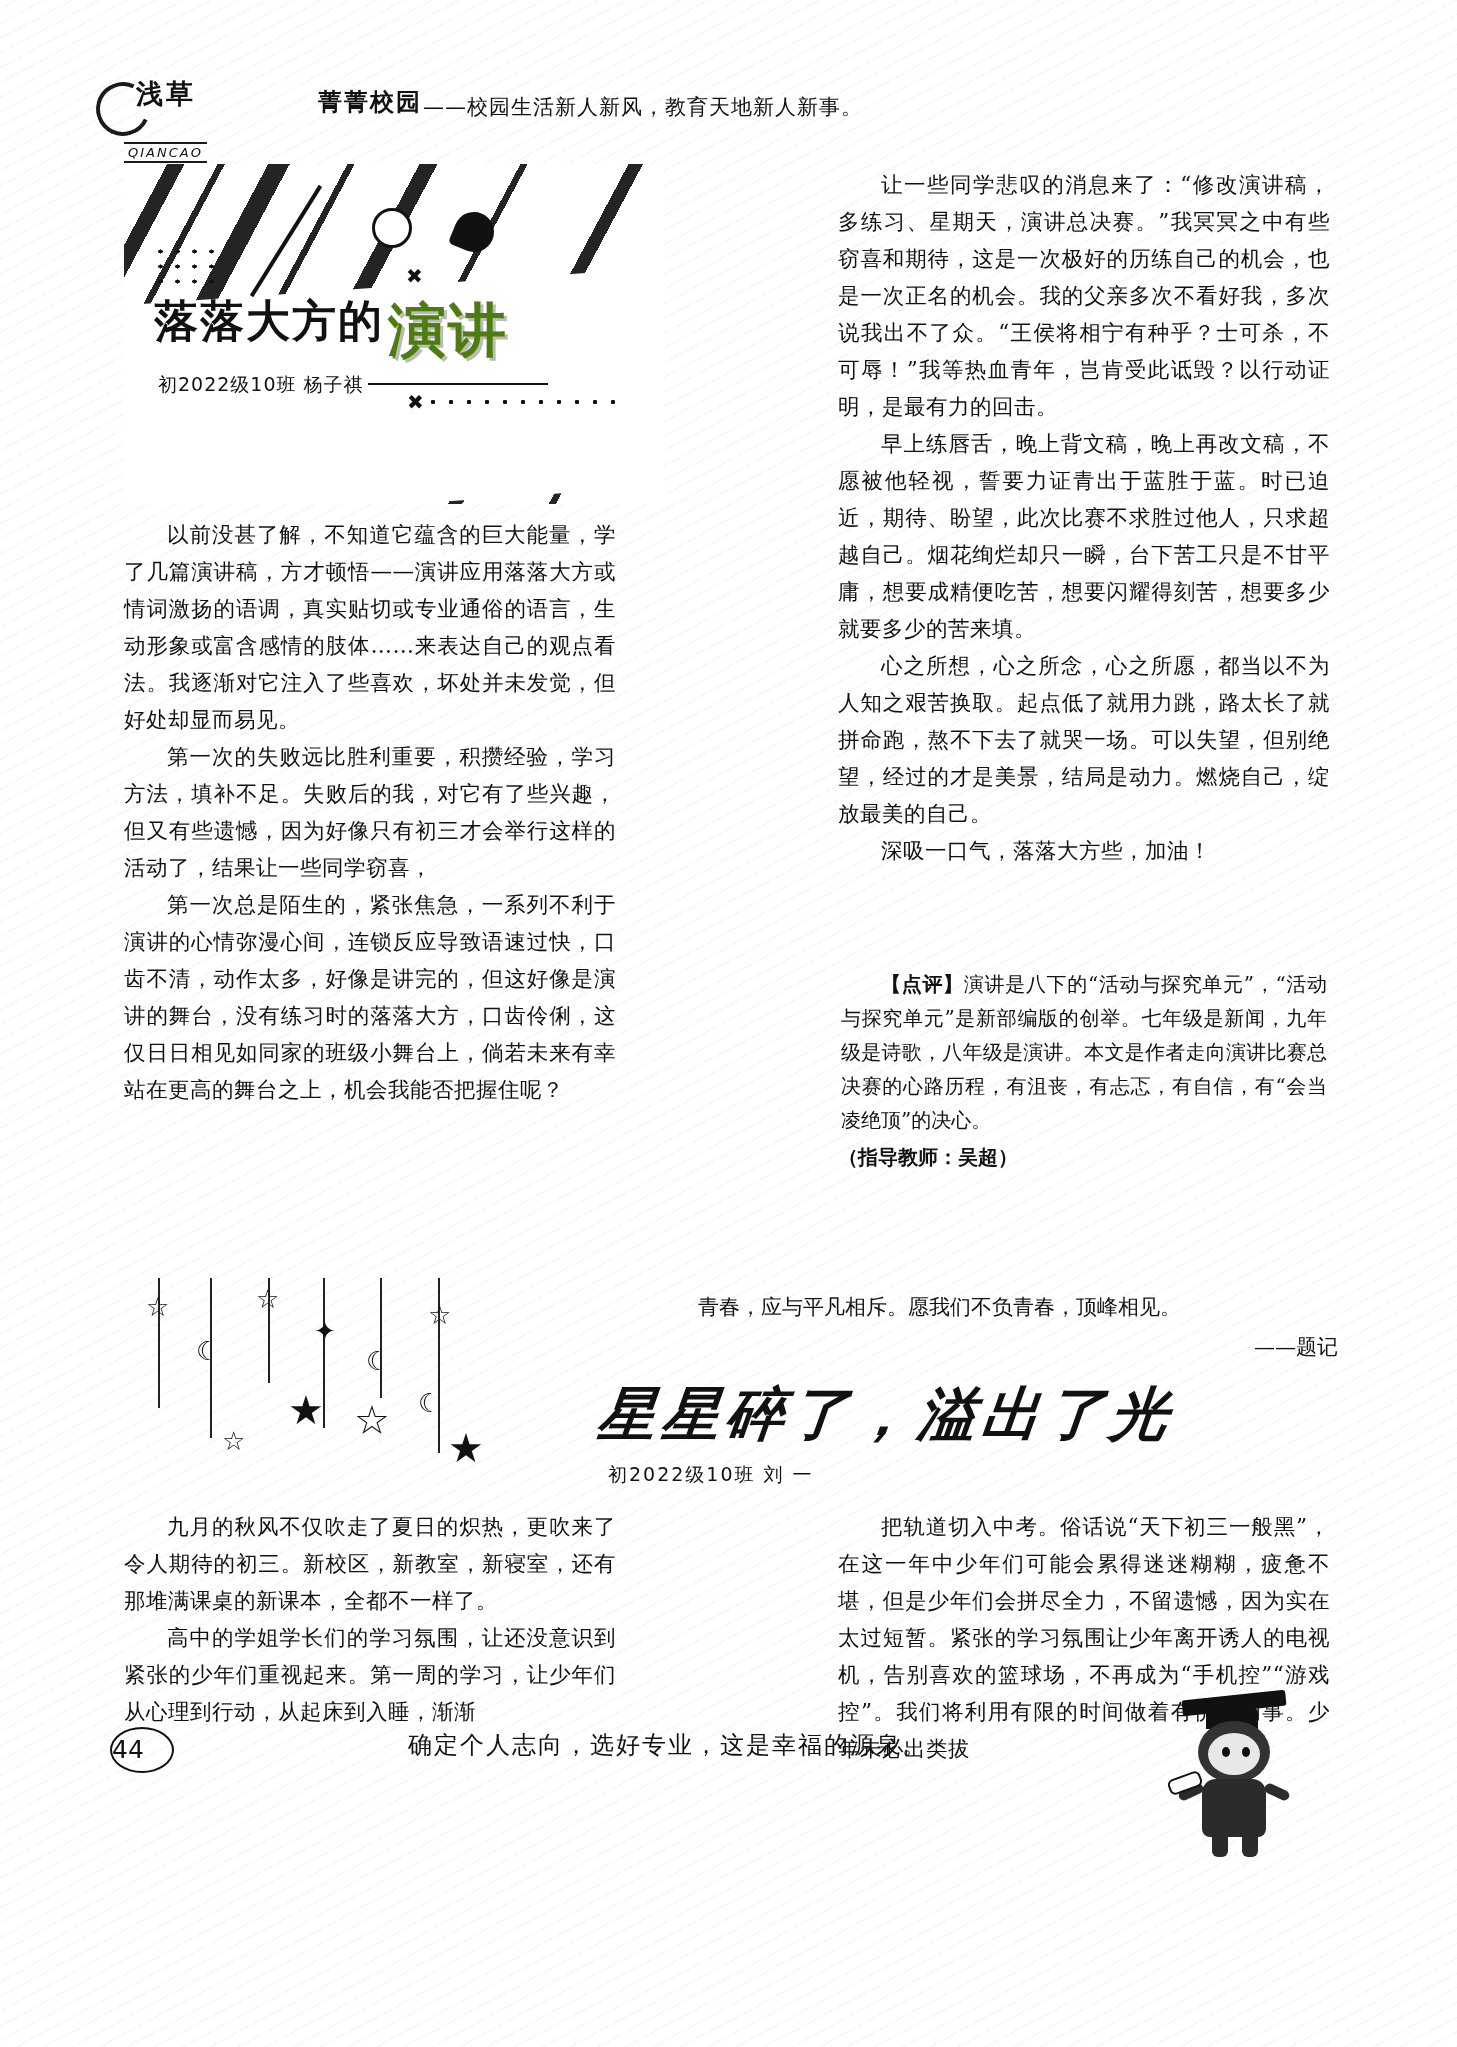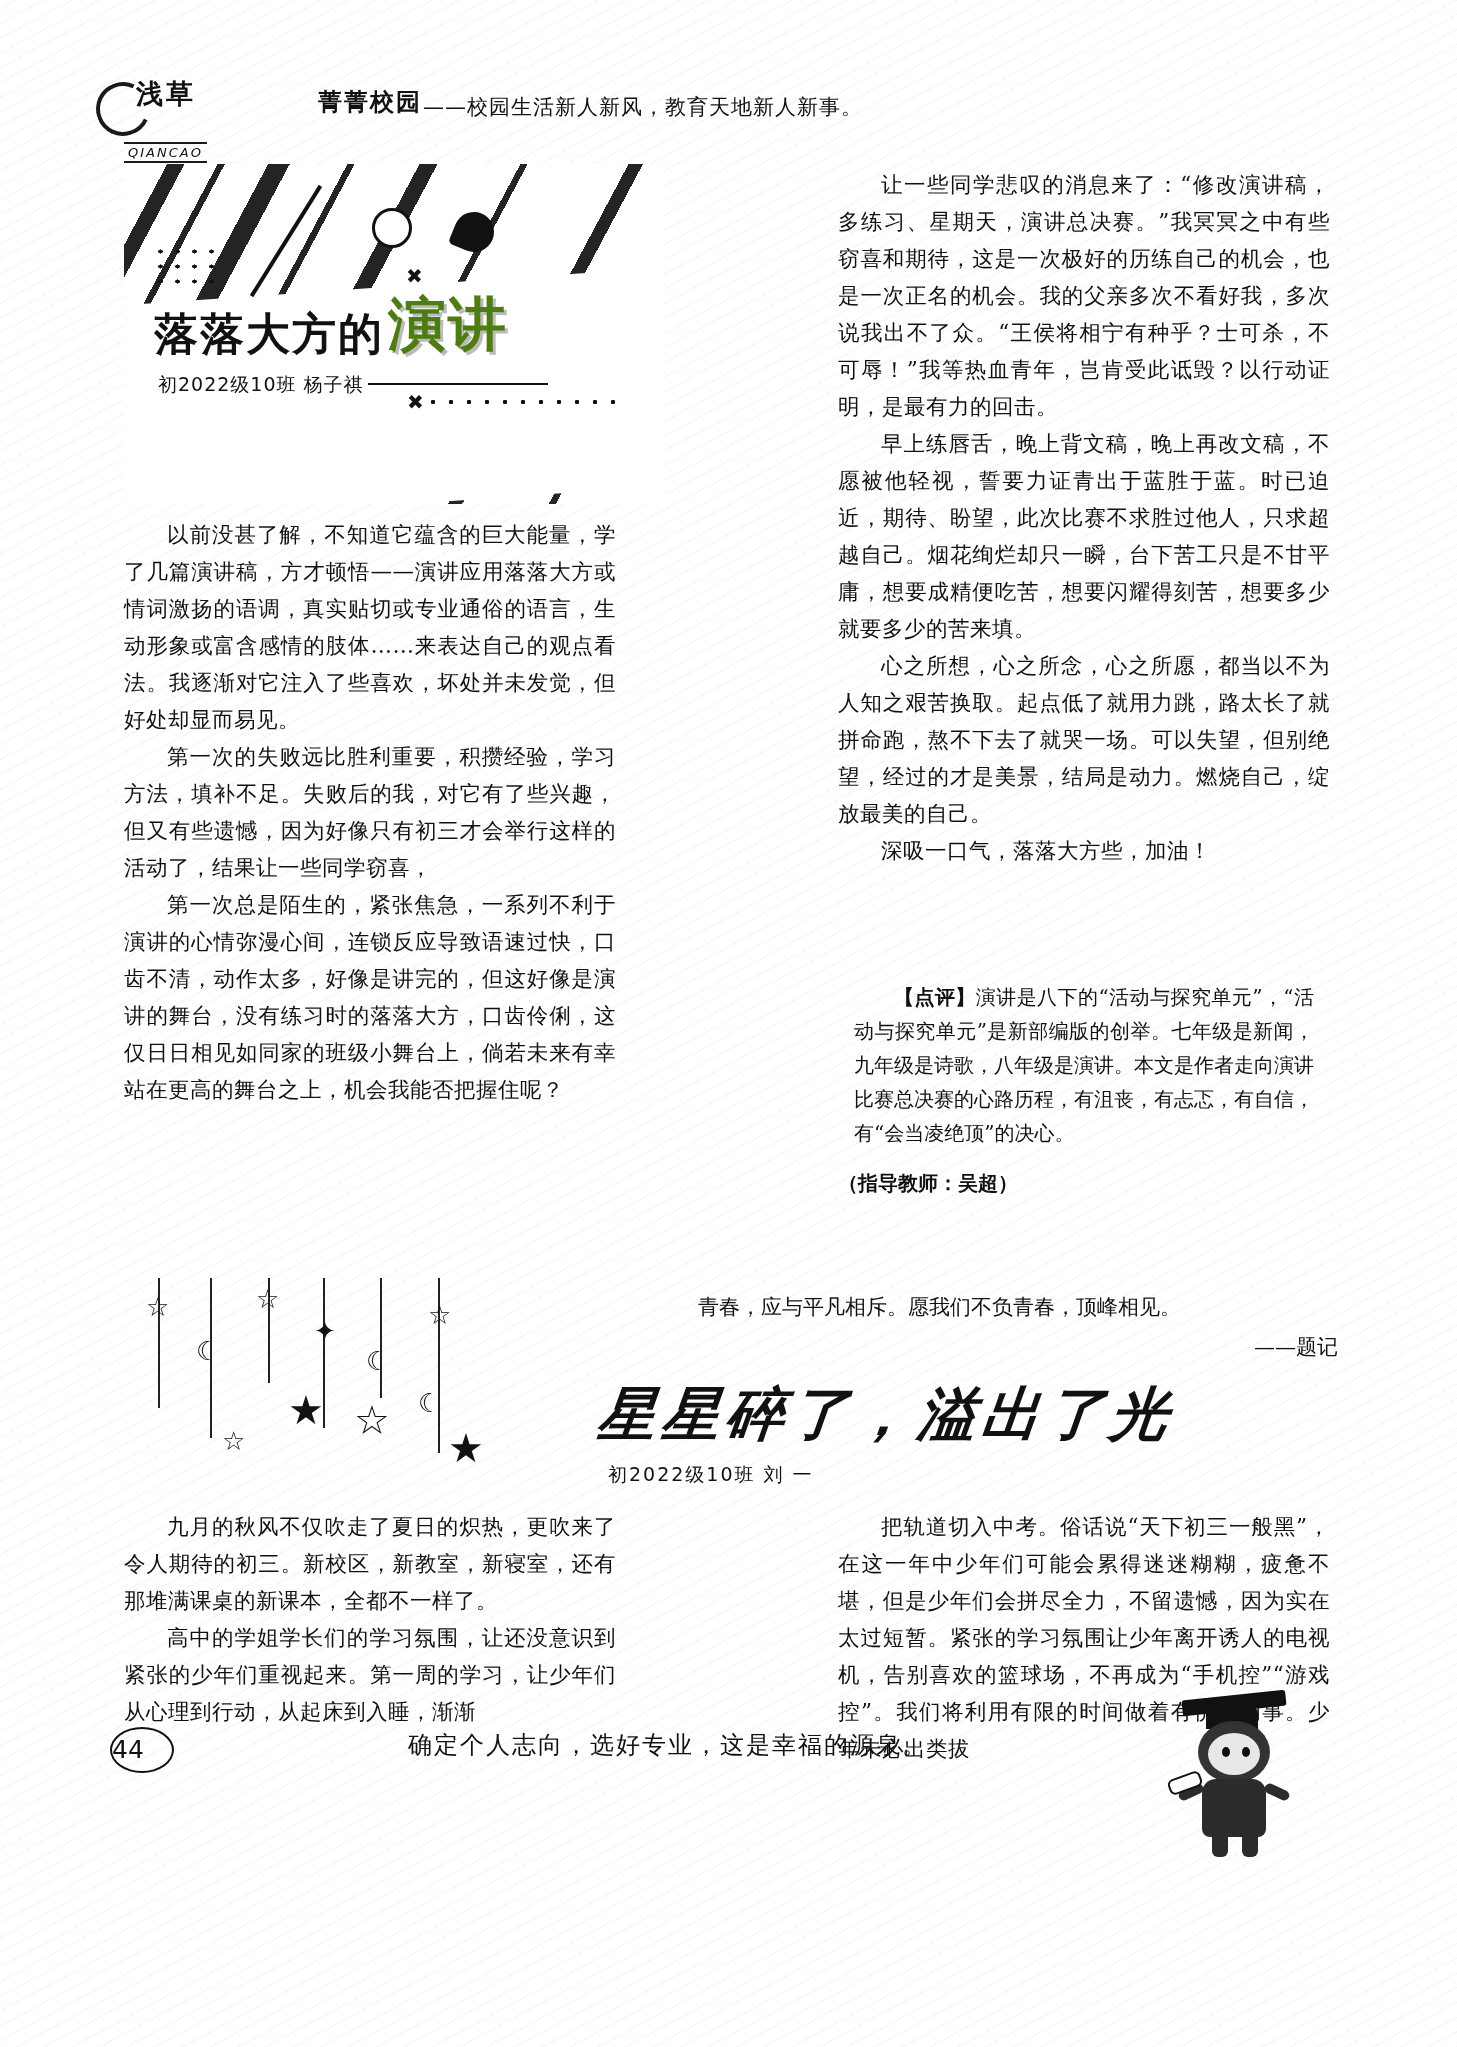--- a/index.html
+++ b/index.html
@@ -180,25 +180,24 @@
     left: 160px;
     top: 12px;
     width: 4px;
     height: 130px;
     background: #111;
     transform: rotate(32deg);
   }
   .art-title-row {
     position: absolute;
     left: 30px;
-    top: 120px;
+    top: 128px;
     width: 500px;
     height: 80px;
     display: flex;
-    align-items: flex-end;
   }
   .art-title-a {
     font-size: 44px;
     font-weight: bold;
     letter-spacing: 2px;
     font-family: "DejaVu Sans", "Liberation Sans", sans-serif;
     color: #111;
   }
   .art-title-b {
     font-size: 58px;
@@ -255,21 +254,21 @@
   .comment {
     position: absolute;
     left: 760px;
     top: 800px;
     width: 492px;
     font-size: 20px;
     line-height: 34px;
     text-align: justify;
     font-family: "DejaVu Serif", "Liberation Serif", serif;
   }
-  .comment p { margin: 16px; text-indent: 2em; }
+  .comment p { margin: 3px; text-indent: 2em; }
   .comment .teacher {
     display: block;
     text-align: left;
     text-indent: 0;
     font-weight: bold;
     margin-top: 2px;
   }
 
   
   .article2 {

